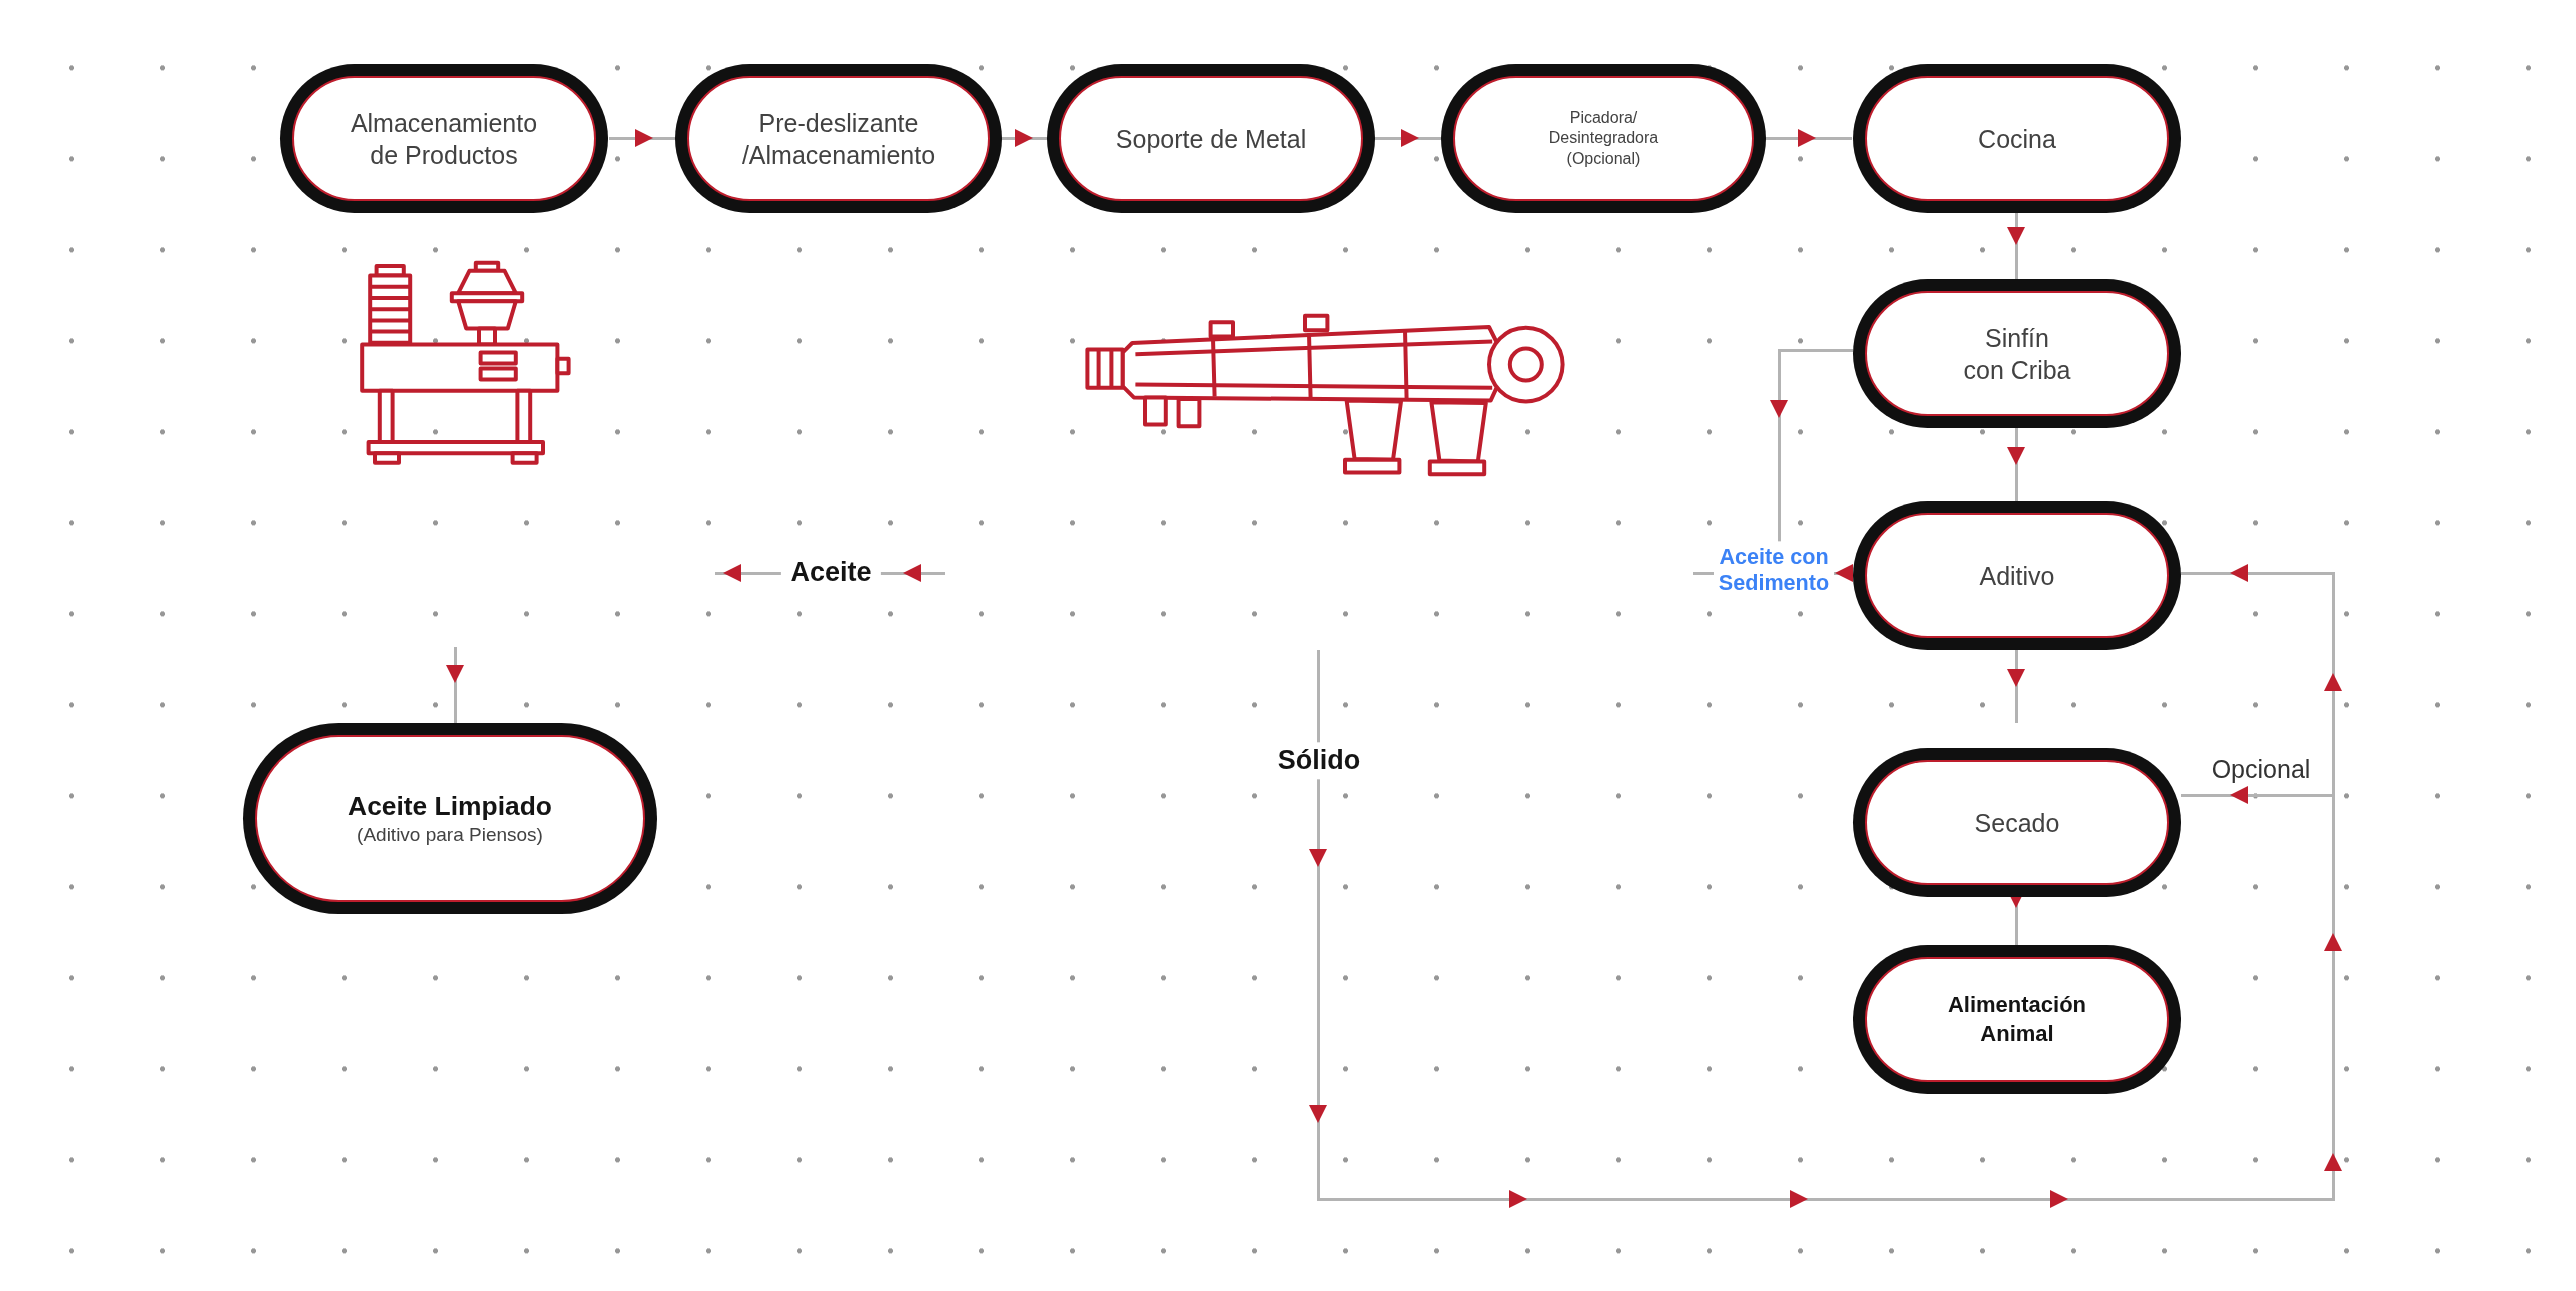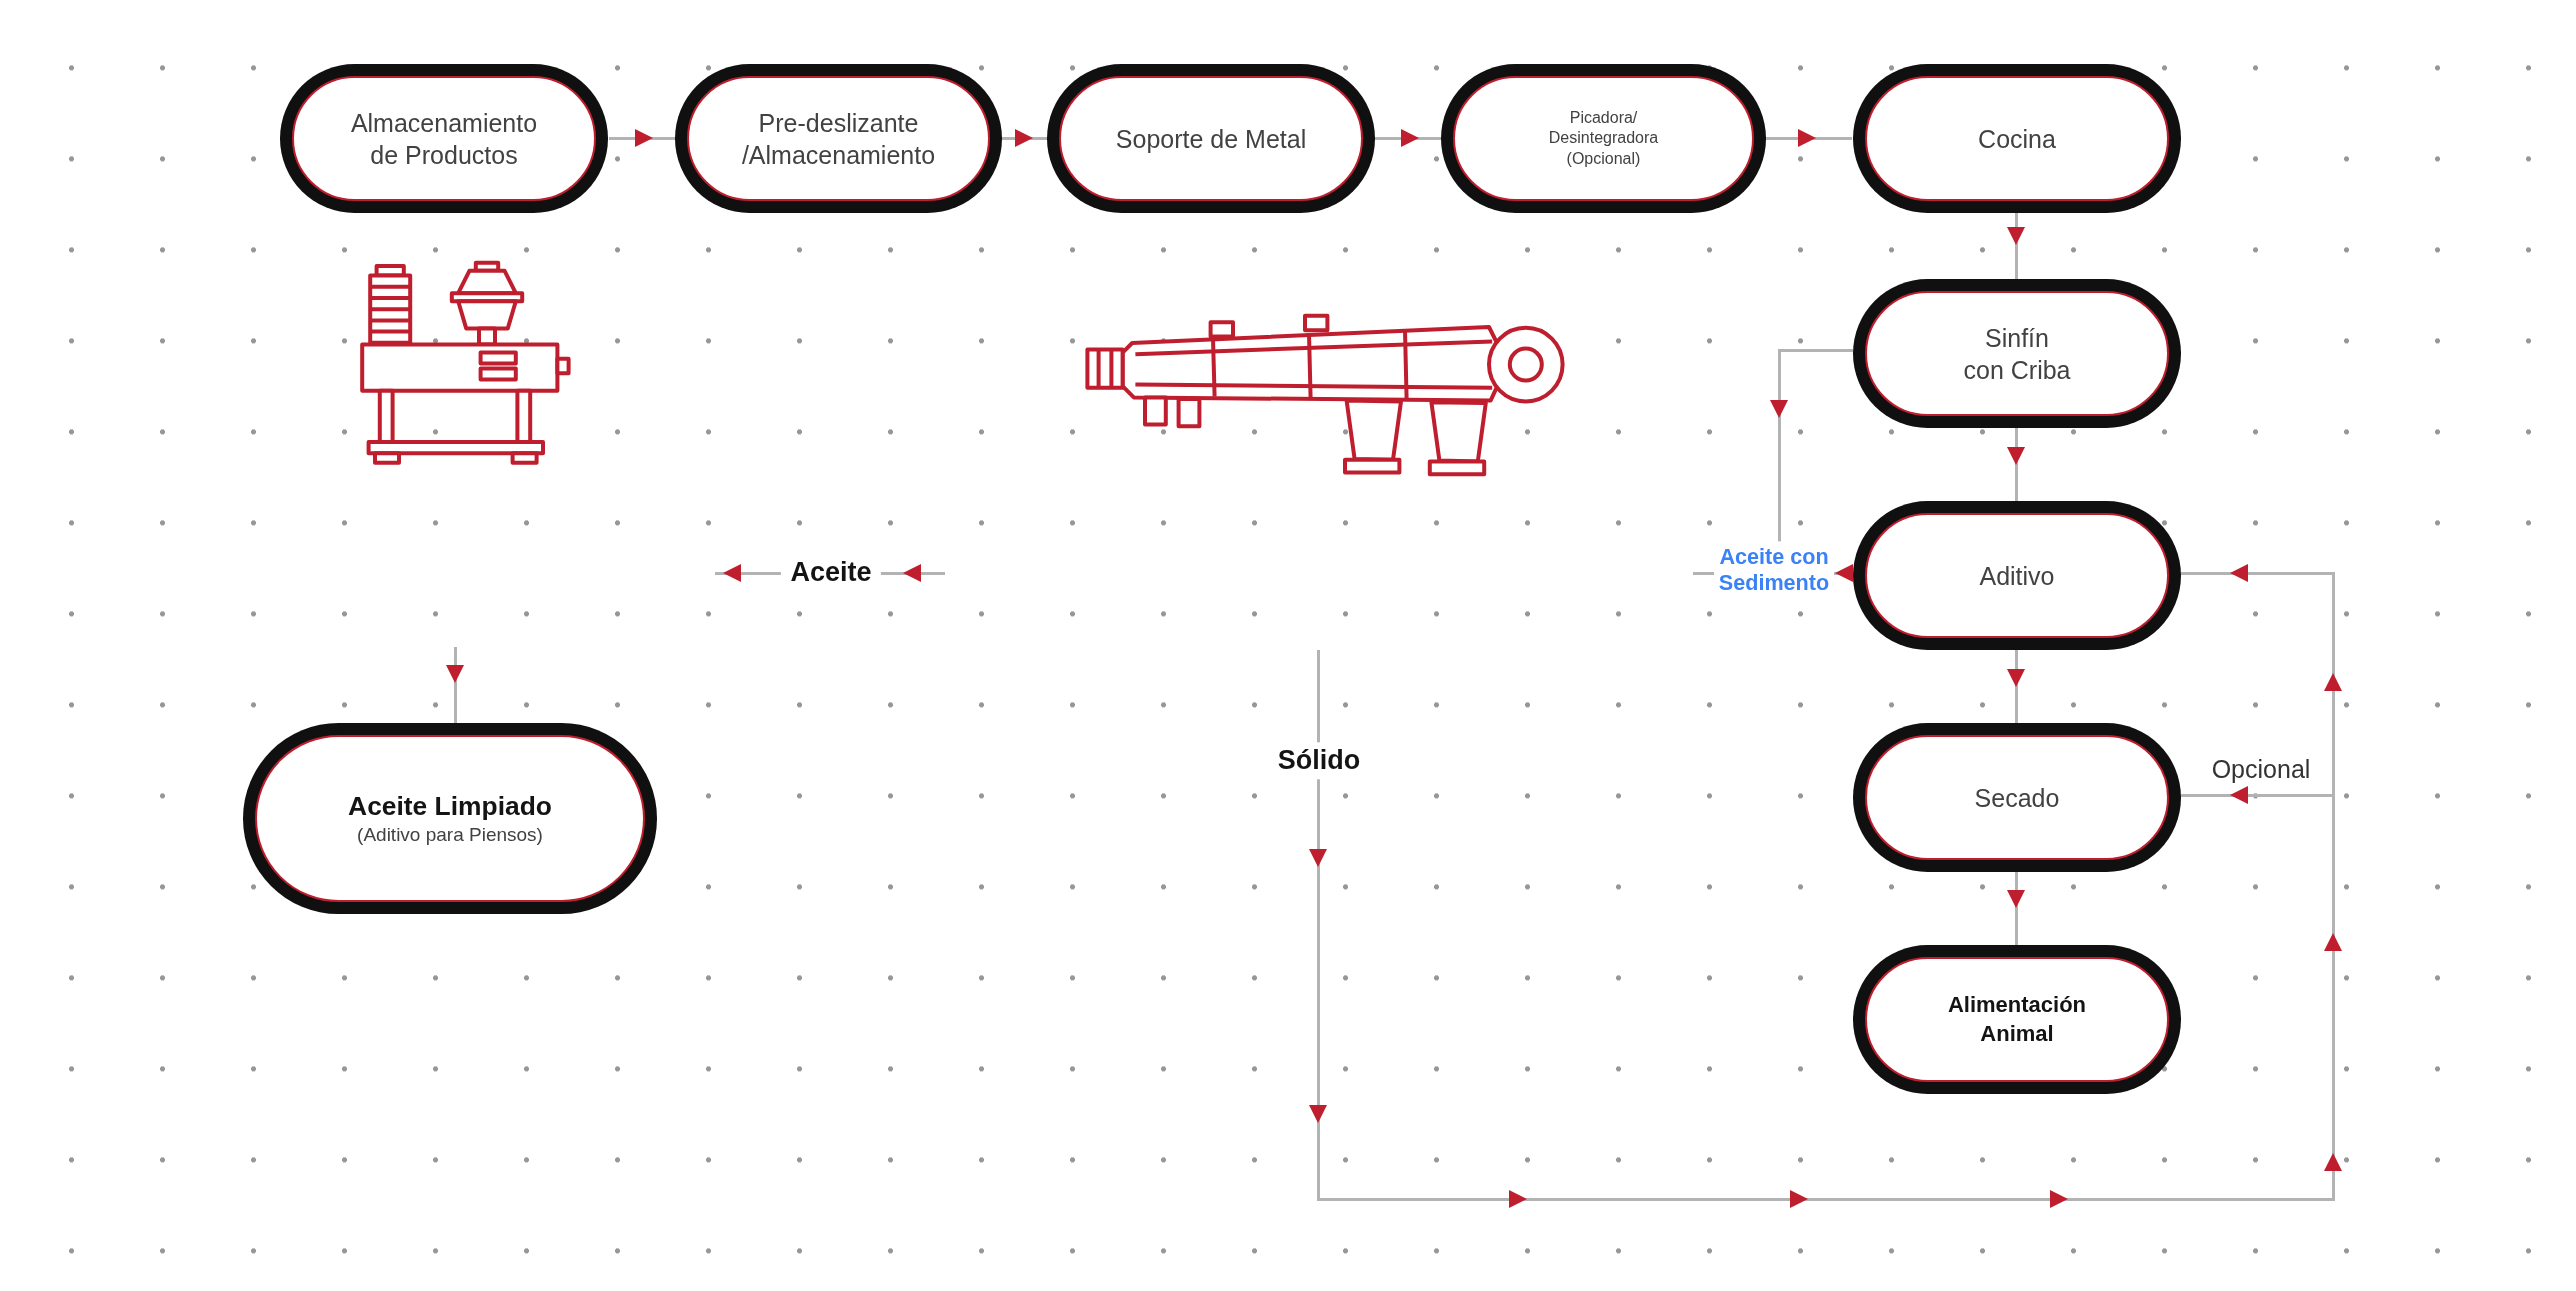--- a/index.html
+++ b/index.html
@@ -220,21 +220,21 @@
 con Criba</span>
     </div>
   </div>
 
   <div class="pill" style="left:1853px;top:501px;width:328px;height:149px">
     <div class="pill-inner">
       <span class="pill-label">Aditivo</span>
     </div>
   </div>
 
-  <div class="pill" style="left:1853px;top:723px;width:328px;height:149px">
+  <div class="pill" style="left:1853px;top:748px;width:328px;height:149px">
     <div class="pill-inner">
       <span class="pill-label">Secado</span>
     </div>
   </div>
 
   <div class="pill pill--bold" style="left:1853px;top:945px;width:328px;height:149px">
     <div class="pill-inner">
       <span class="pill-label">Alimentación
 Animal</span>
     </div>

